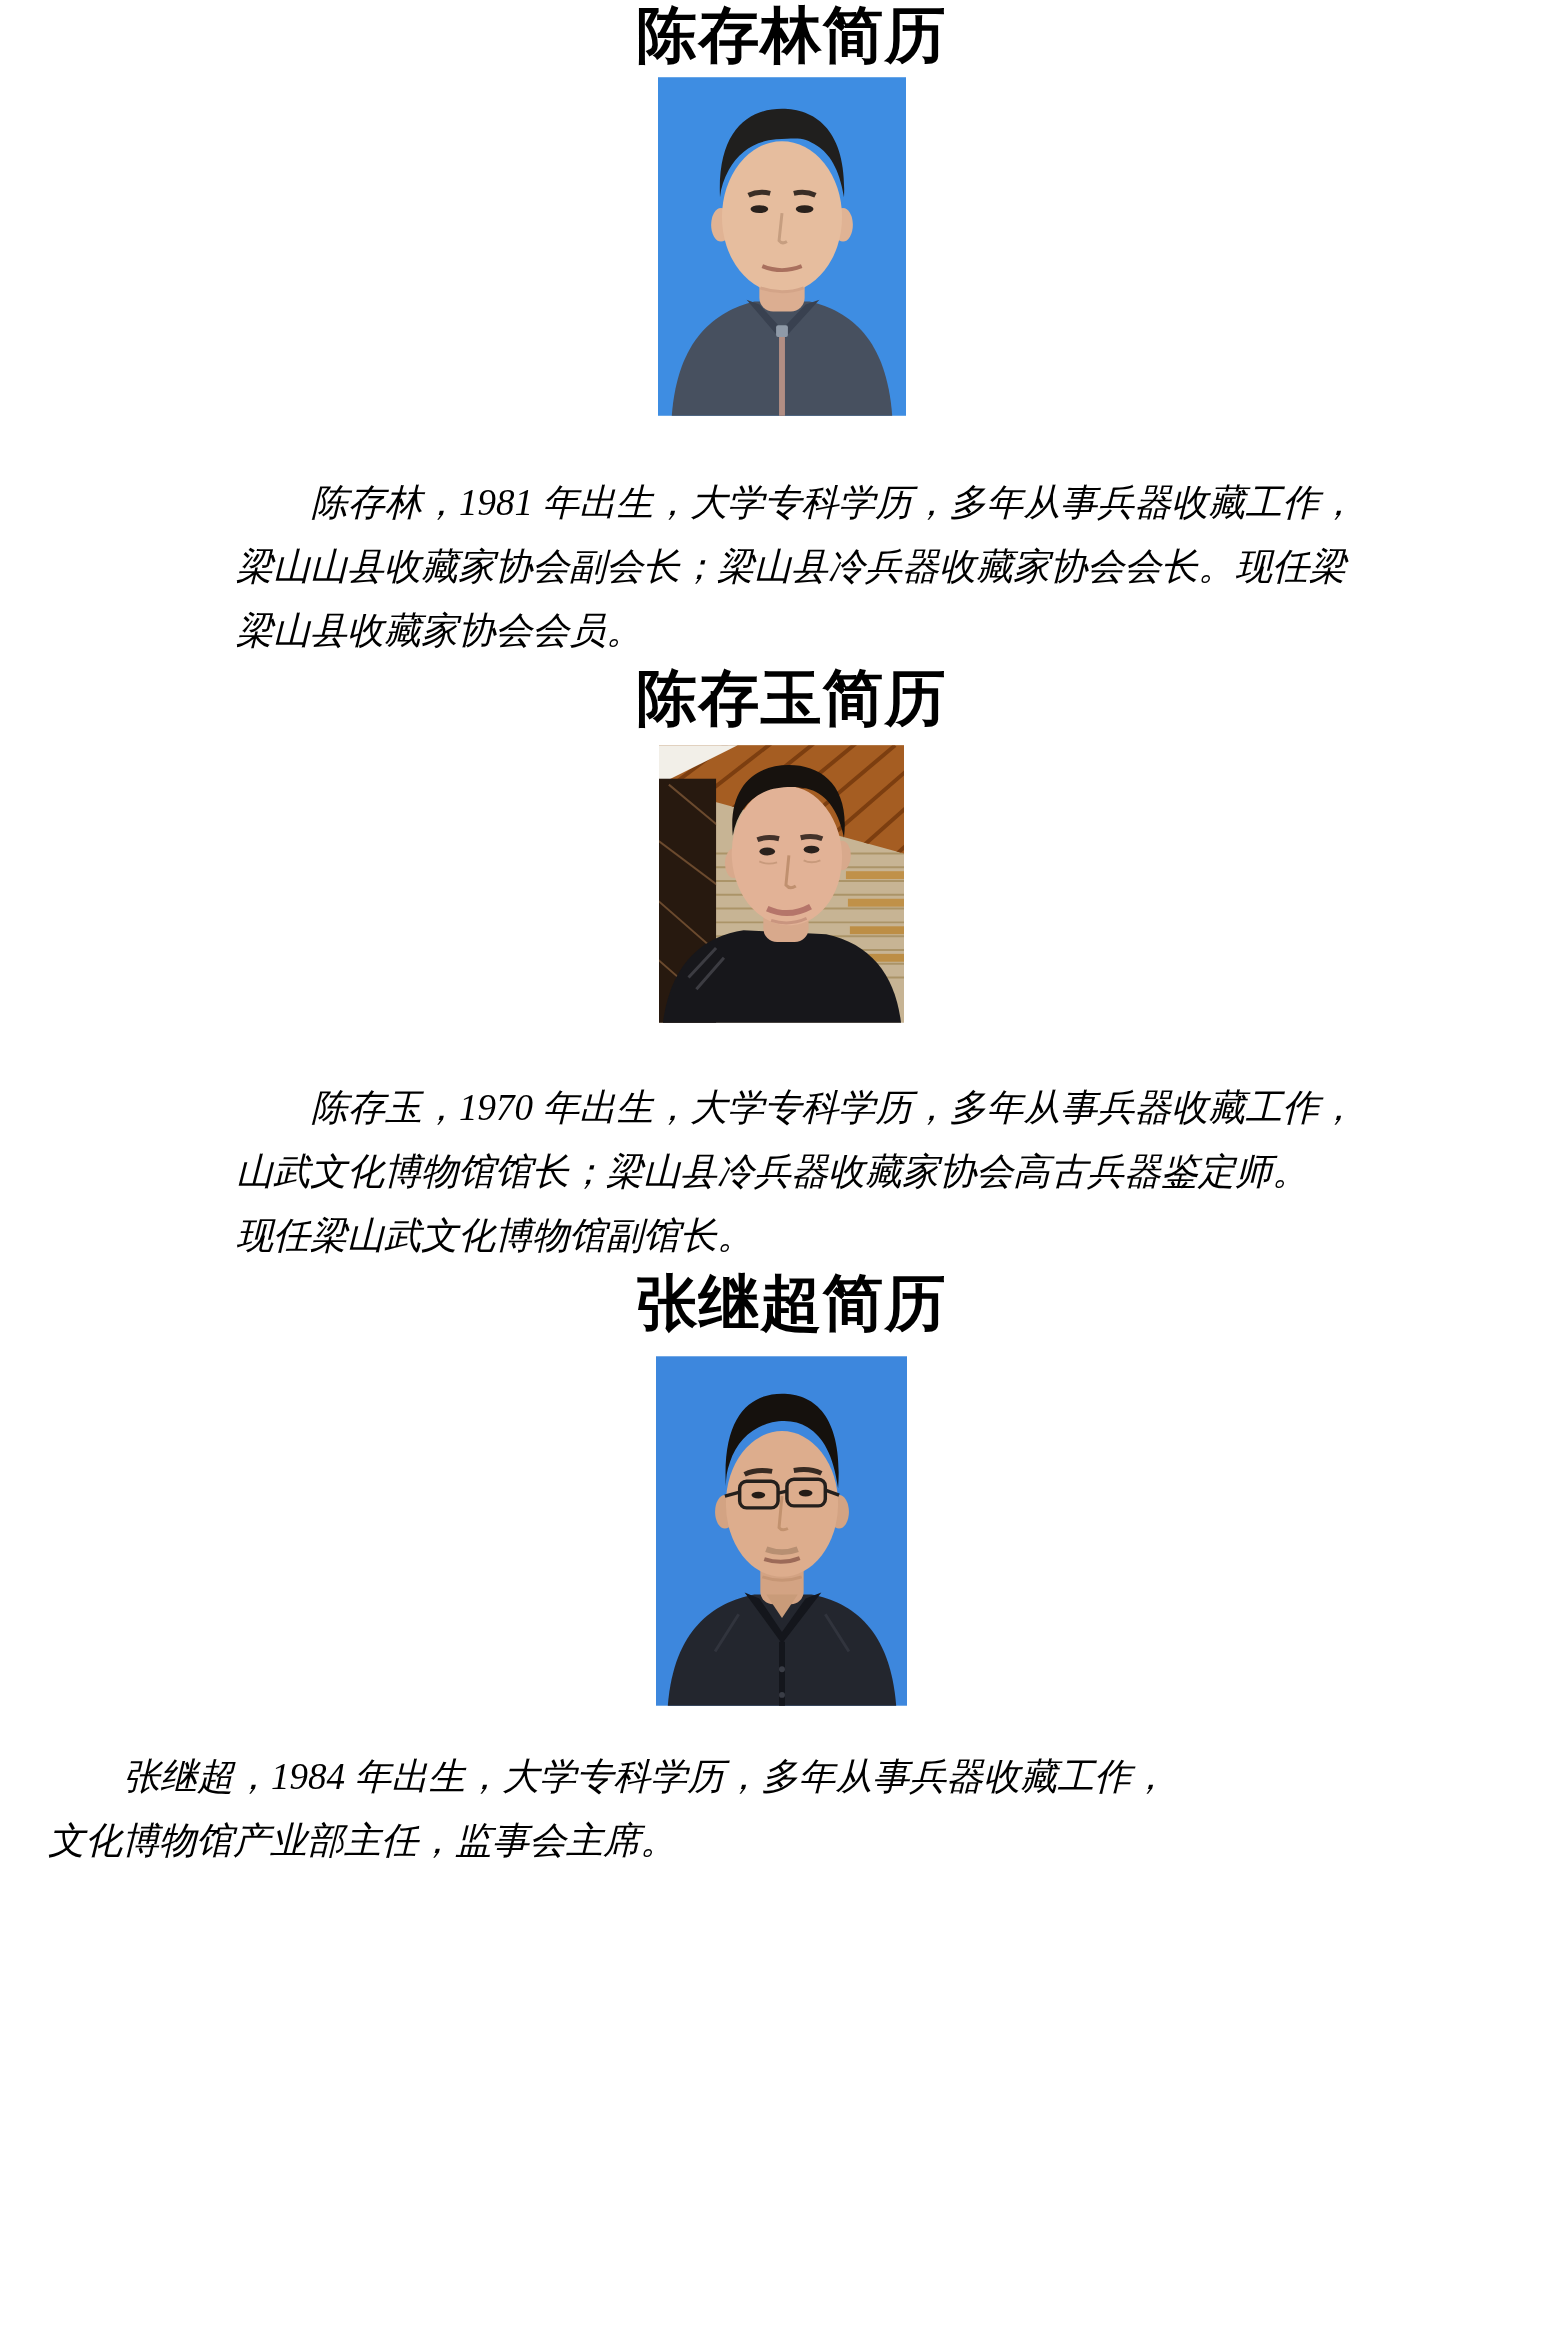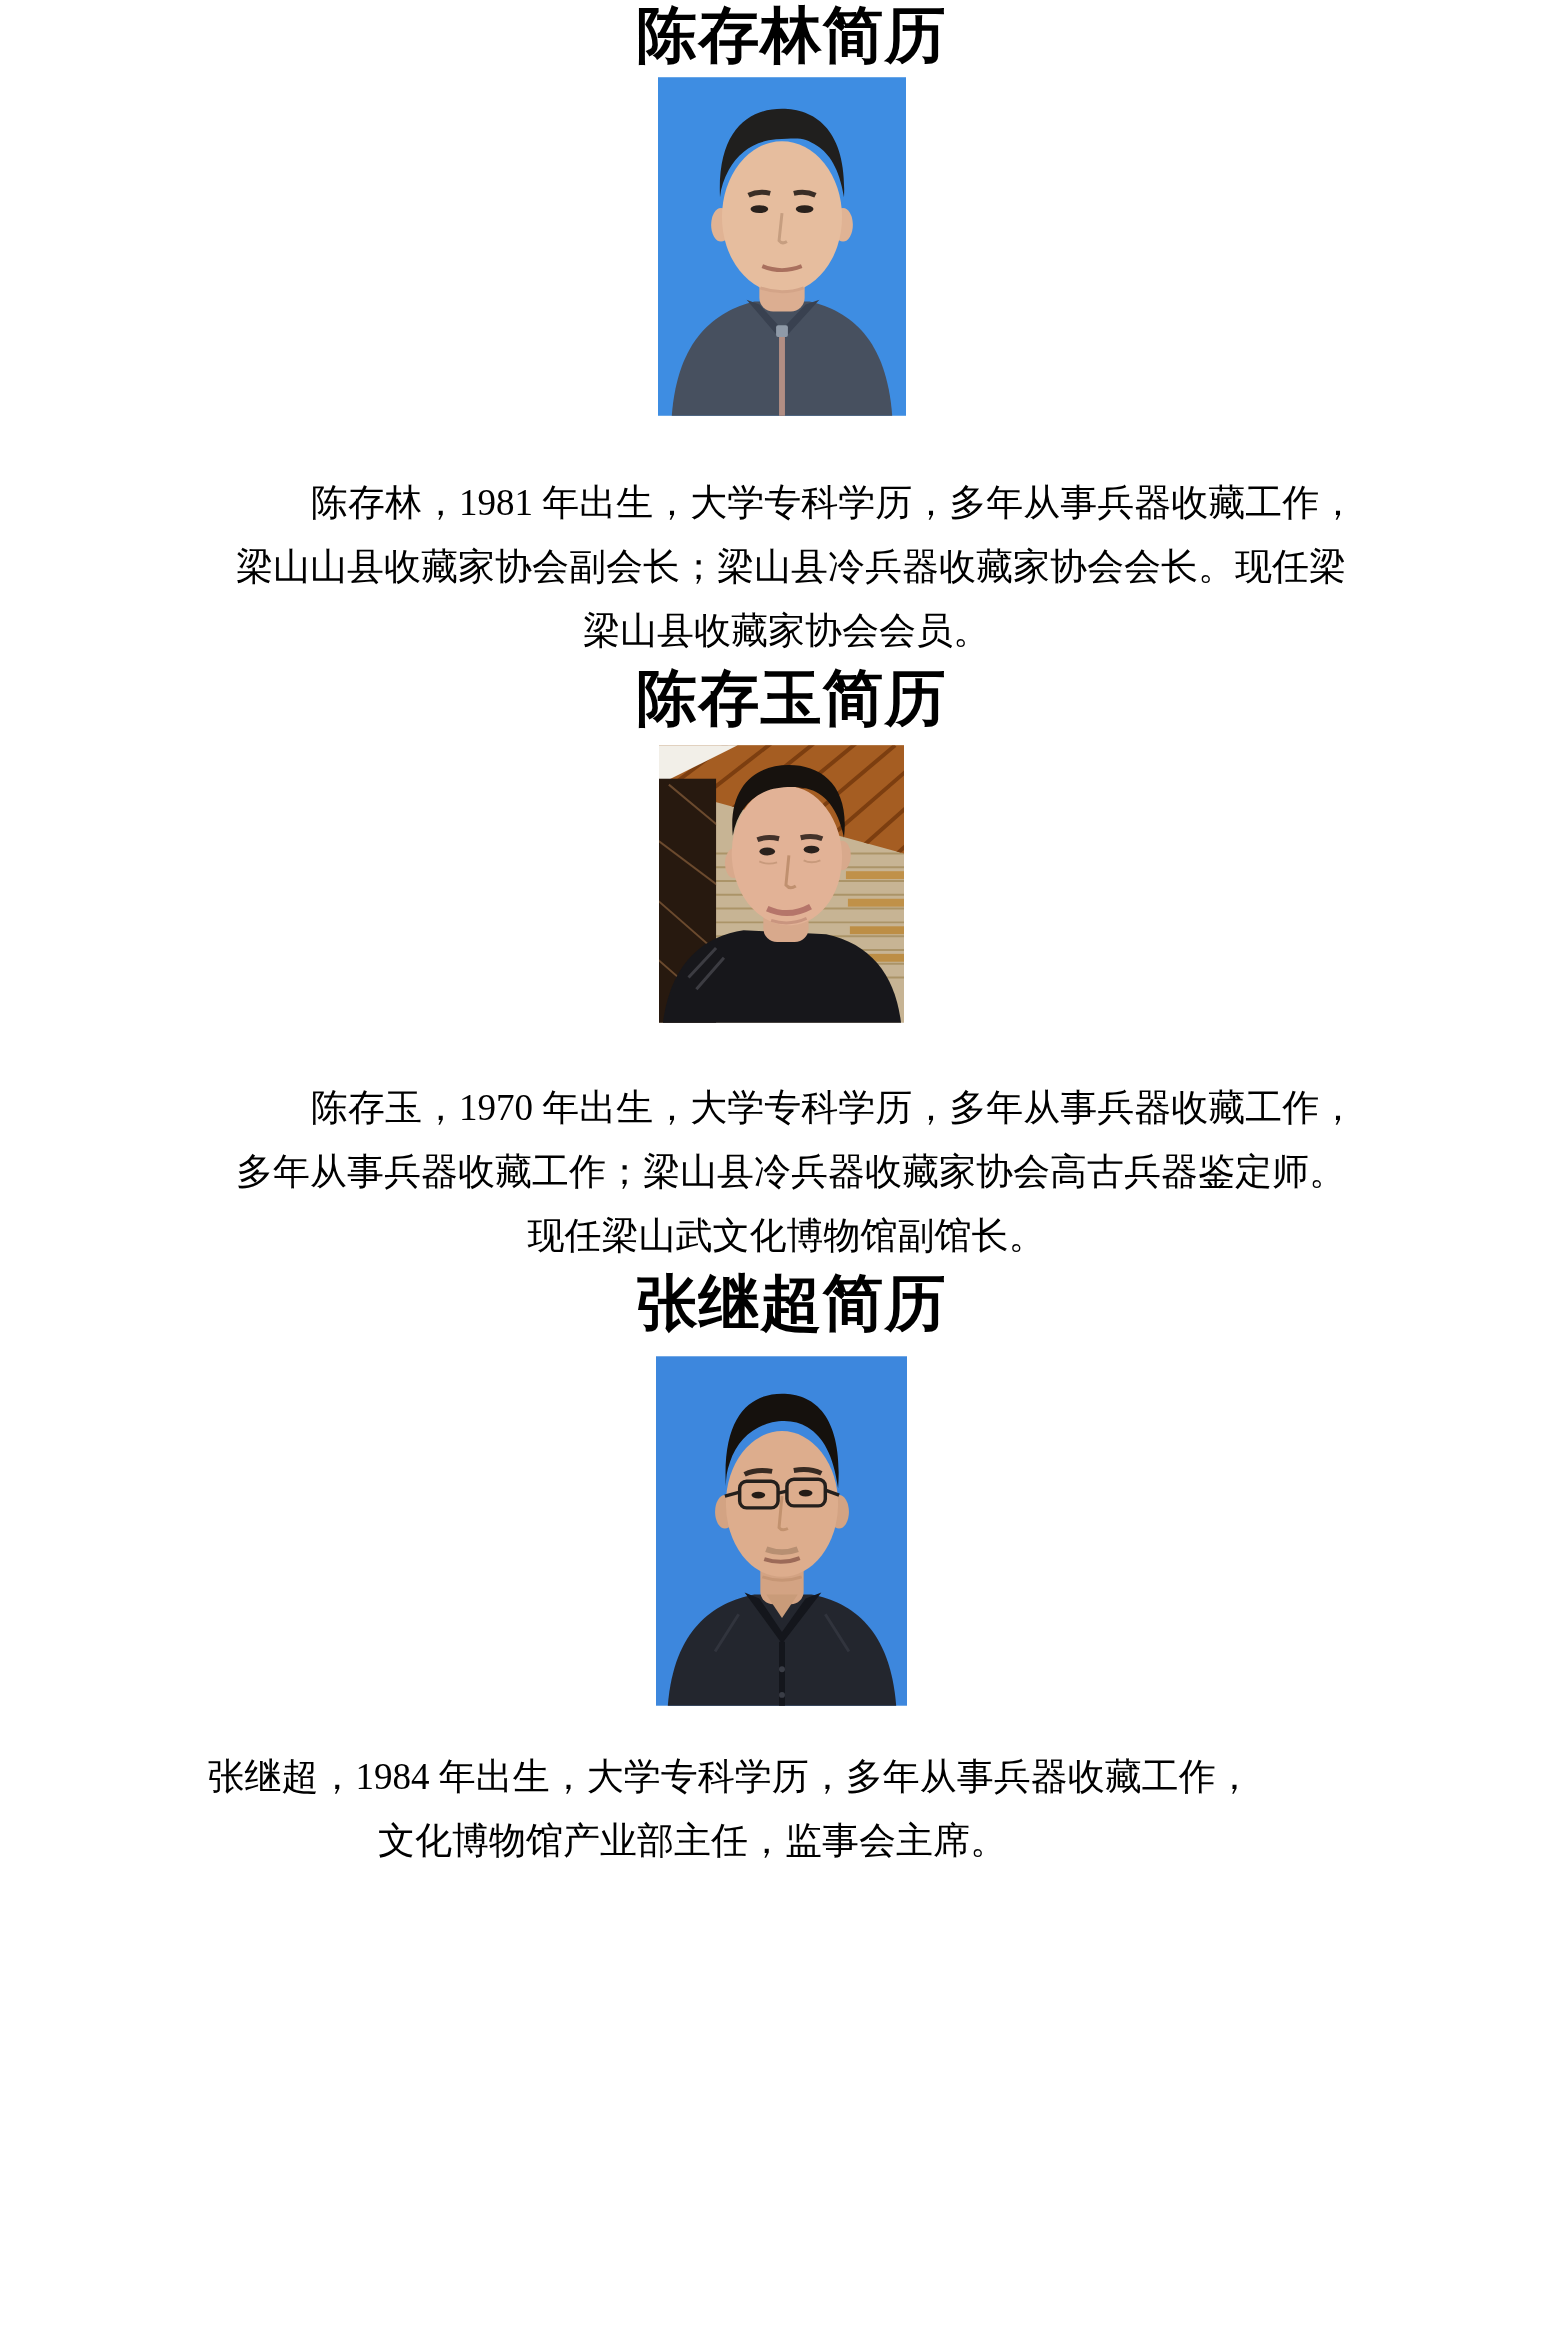--- a/index.html
+++ b/index.html
@@ -29,22 +29,23 @@
     margin: 0 auto;
   }
   .photo-1 { width: 248px; height: 339px; margin-top: 5.9px; }
   .photo-2 { width: 245px; height: 278px; margin-top: 10.8px; }
   .photo-3 { width: 251px; height: 350px; margin-top: 17.7px; }
   .photo svg { display: block; width: 100%; height: 100%; }
   .para {
     padding: 0 226px 0 236px;
     font-size: 37px;
     line-height: 64px;
-    text-align: center;
+    text-align: left;
     white-space: nowrap;
+    font-style: italic;
   }
   .para-1 { margin-top: 55px; }
   .para-2 { margin-top: 53px; }
   .para-3 { margin-top: 39px; padding-left: 48px; }
   .para .line { display: block; }
   .para .line.indent { text-indent: 75px; }
 </style>
 </head>
 <body>
 
@@ -164,21 +165,21 @@
         <path d="M102,118 Q110,122 120,119 M147,117 Q155,121 164,117" stroke="#c89a7c" stroke-width="2" fill="none"></path>
 
         <path d="M132,112 L129,142 Q133,147 139,143" stroke="#c0906f" stroke-width="3" fill="none"></path>
 
         <path d="M110,166 Q132,176 154,164" stroke="#b5756a" stroke-width="6" fill="none"></path>
         <path d="M114,178 Q132,184 150,176" stroke="#c9957f" stroke-width="3" fill="none"></path>
       </svg>
     </div>
     <div class="para para-2">
       <span class="line indent">陈存玉，1970 年出生，大学专科学历，多年从事兵器收藏工作，</span>
-      <span class="line">多年从事兵器收藏工作；梁山县冷兵器收藏家协会高古兵器鉴定师。</span>
+      <span class="line">山武文化博物馆馆长；梁山县冷兵器收藏家协会高古兵器鉴定师。</span>
       <span class="line">现任梁山武文化博物馆副馆长。</span>
     </div>
   </section>
 
   <section>
     <h1 class="profile-title title-3">张继超简历</h1>
     <div class="photo photo-3">
       <svg viewBox="0 0 255 355" xmlns="http://www.w3.org/2000/svg">
         <rect x="0" y="0" width="255" height="355" fill="#3d87dd"></rect>
 

